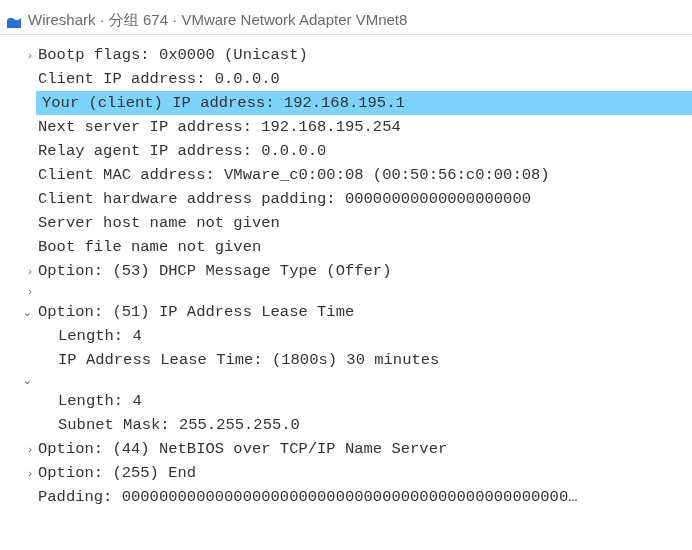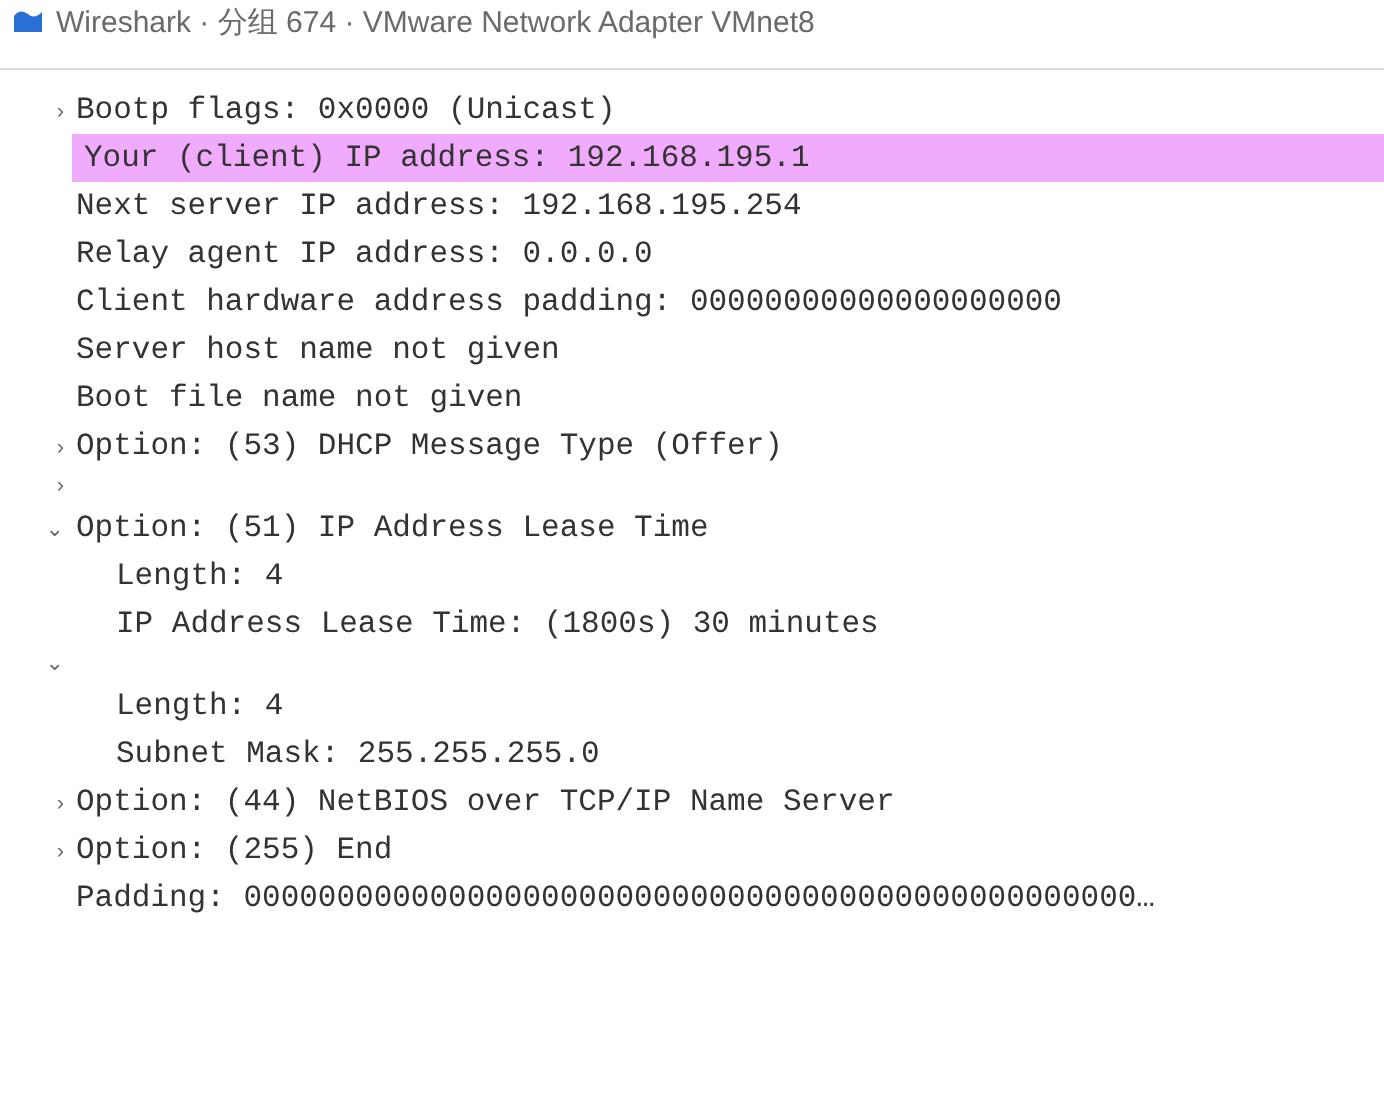--- a/index.html
+++ b/index.html
@@ -7,21 +7,21 @@
     padding: 0;
     width: 692px;
     height: 550px;
     background: #ffffff;
     font-family: "Segoe UI", "Microsoft YaHei", "PingFang SC", Arial, sans-serif;
     color: #333333;
     overflow: hidden;
   }
   .titlebar {
     display: flex;
-    align-items: flex-start;
+    align-items: flex-end;
     height: 28px;
     padding: 2px 6px 0 6px;
     color: #6a6a6a;
     font-size: 15px;
     white-space: nowrap;
   }
   .titlebar .fin {
     width: 16px;
     height: 16px;
     margin-right: 6px;
@@ -51,21 +51,21 @@
     text-align: right;
     color: #666;
     font-family: "Segoe UI", Arial, sans-serif;
     font-size: 11px;
     padding-right: 6px;
     user-select: none;
   }
   .indent0 { padding-left: 0px; }
   .indent1 { padding-left: 20px; text-align: center; }
   .highlight {
-    background: #f0abfc;
+    background: #7dd3fc;
     margin-left: 36px;
   }
   .highlight .content {
     display: inline-block;
     padding-right: 300px; 
   }
 </style>
 </head>
 <body>
 
@@ -77,31 +77,39 @@
     <span>Wireshark</span><span> · </span><span>分组 674</span><span> · </span><span>VMware Network Adapter VMnet8</span>
   </span>
 </div>
 <hr class="sep">
 
 <div class="tree" id="tree">
     <div class="row indent0">
       <div class="gut">›</div>
       <div class="content">Bootp flags: 0x0000 (Unicast)</div>
     </div>
+    <div class="row indent0">
+      <div class="gut"></div>
+      <div class="content">Client IP address: 0.0.0.0</div>
+    </div>
     <div class="row indent0 highlight">
       <div class="gut"></div>
       <div class="content">Your (client) IP address: 192.168.195.1</div>
     </div>
     <div class="row indent0">
       <div class="gut"></div>
       <div class="content">Next server IP address: 192.168.195.254</div>
     </div>
     <div class="row indent0">
       <div class="gut"></div>
       <div class="content">Relay agent IP address: 0.0.0.0</div>
+    </div>
+    <div class="row indent0">
+      <div class="gut"></div>
+      <div class="content">Client MAC address: VMware_c0:00:08 (00:50:56:c0:00:08)</div>
     </div>
     <div class="row indent0">
       <div class="gut"></div>
       <div class="content">Client hardware address padding: 00000000000000000000</div>
     </div>
     <div class="row indent0">
       <div class="gut"></div>
       <div class="content">Server host name not given</div>
     </div>
     <div class="row indent0">

